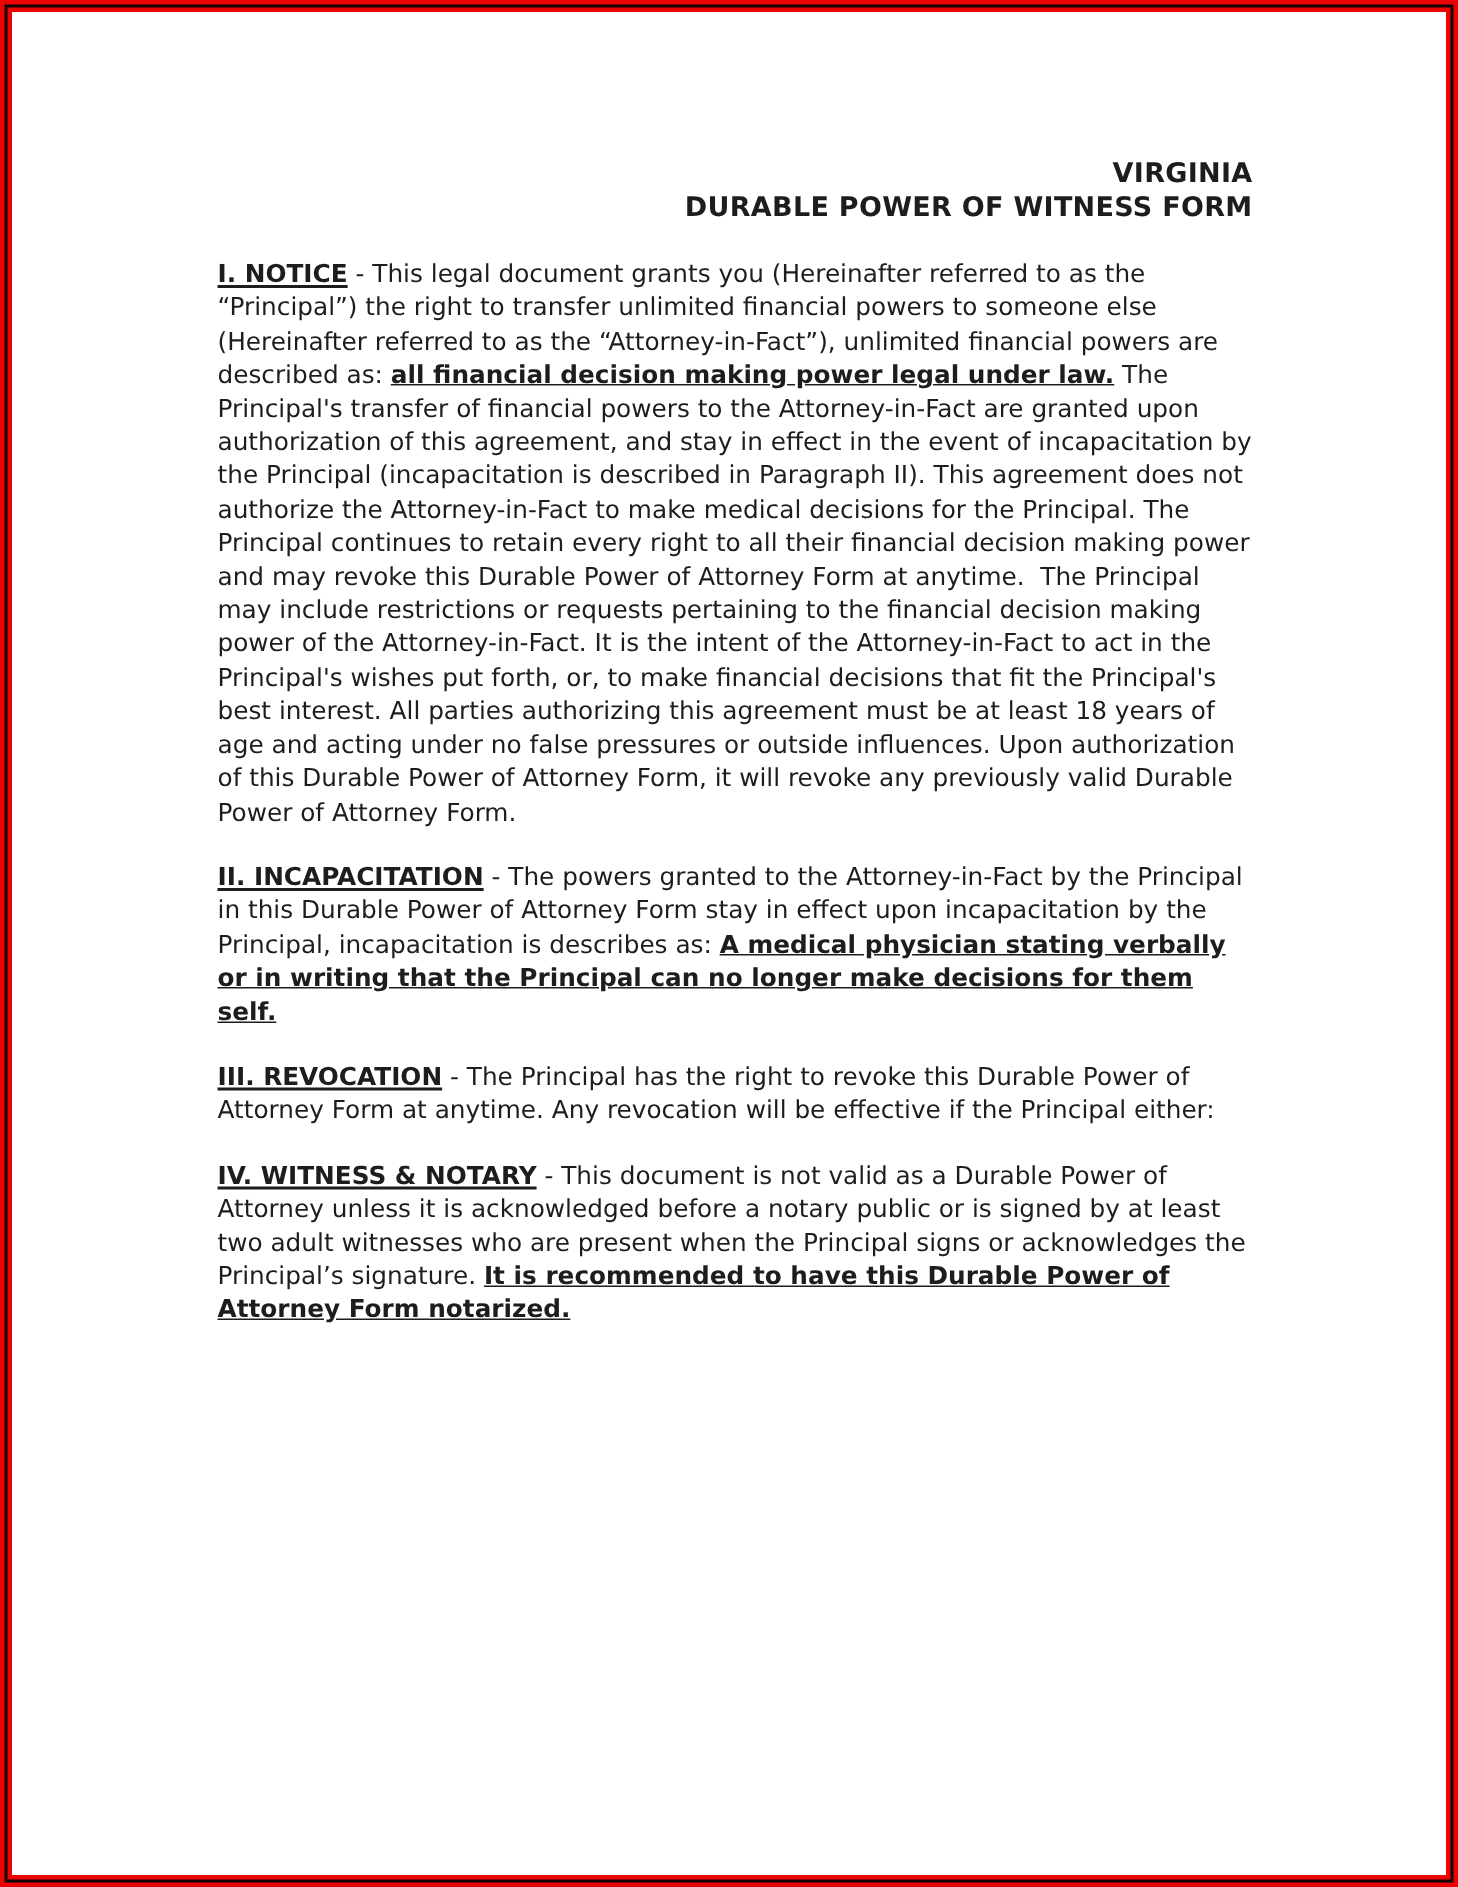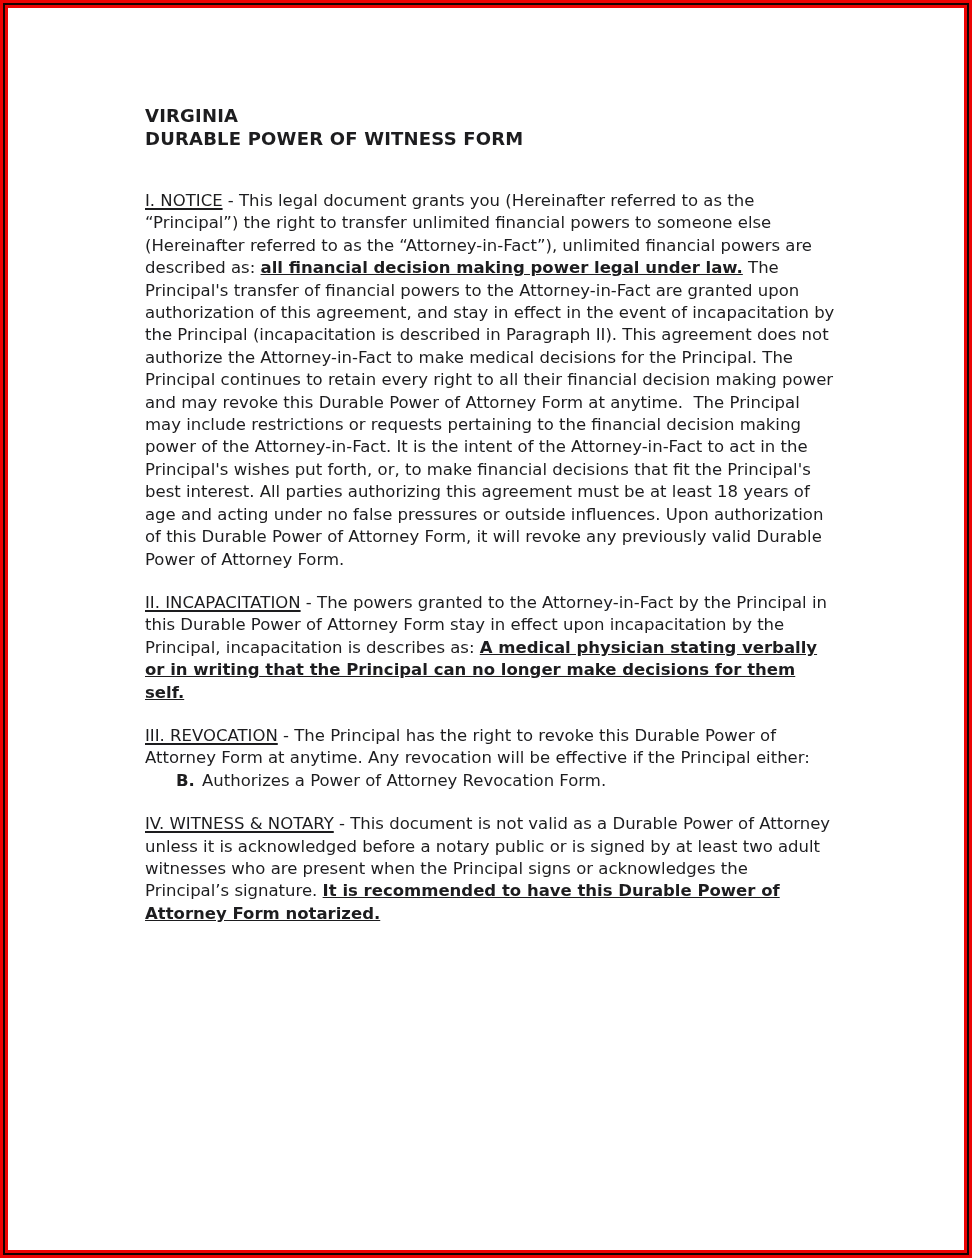--- a/index.html
+++ b/index.html
@@ -24,39 +24,39 @@
     box-shadow:
       inset 0 0 0 3px var(--frame-red),
       inset 0 0 0 5px var(--frame-black),
       inset 0 0 0 8px var(--frame-red);
     padding: 104px 137px 40px 145px;
     font-family: "DejaVu Sans", "Liberation Sans", sans-serif;
     color: var(--text-color);
     overflow: hidden;
   }
   .doc-title {
-    text-align: left;
+    text-align: right;
     font-weight: bold;
     font-size: 18px;
     line-height: 23px;
-    margin: 0 0 40px 0;
+    margin: 0 0 22px 0;
     letter-spacing: 0.2px;
   }
   .doc-body {
     font-size: 16.5px;
     line-height: 22.4px;
   }
   .section-block {
     margin: 0 0 21px 0;
   }
   .section {
     margin: 0;
   }
   .sec-heading {
-    font-weight: normal;
+    font-weight: bold;
     text-decoration: underline;
     text-decoration-thickness: 1.5px;
     text-underline-offset: 2px;
     margin-top: 16px;
   }
   .bold {
     font-weight: bold;
     text-decoration: underline;
   }
   .list {
@@ -83,20 +83,19 @@
   <main class="doc-body" id="sections">
       <div class="section-block">
         <p class="section"><span class="sec-heading">I. NOTICE</span><span> - This legal document grants you (Hereinafter referred to as the “Principal”) the right to transfer unlimited financial powers to someone else (Hereinafter referred to as the “Attorney-in-Fact”), unlimited financial powers are described as: </span><span class="bold">all financial decision making power legal under law.</span><span> The Principal's transfer of financial powers to the Attorney-in-Fact are granted upon authorization of this agreement, and stay in effect in the event of incapacitation by the Principal (incapacitation is described in Paragraph II). This agreement does not authorize the Attorney-in-Fact to make medical decisions for the Principal. The Principal continues to retain every right to all their financial decision making power and may revoke this Durable Power of Attorney Form at anytime.&nbsp; The Principal may include restrictions or requests pertaining to the financial decision making power of the Attorney-in-Fact. It is the intent of the Attorney-in-Fact to act in the Principal's wishes put forth, or, to make financial decisions that fit the Principal's best interest. All parties authorizing this agreement must be at least 18 years of age and acting under no false pressures or outside influences. Upon authorization of this Durable Power of Attorney Form, it will revoke any previously valid Durable Power of Attorney Form.</span></p>
       </div>
       <div class="section-block">
         <p class="section"><span class="sec-heading">II. INCAPACITATION</span><span> - The powers granted to the Attorney-in-Fact by the Principal in this Durable Power of Attorney Form stay in effect upon incapacitation by the Principal, incapacitation is describes as: </span><span class="bold">A medical physician stating verbally or in writing that the Principal can no longer make decisions for them self.</span></p>
       </div>
       <div class="section-block">
         <p class="section"><span class="sec-heading">III. REVOCATION</span><span> - The Principal has the right to revoke this Durable Power of Attorney Form at anytime. Any revocation will be effective if the Principal either:</span></p>
         <div class="list">
-          <div class="list-item"><span class="list-label">B.</span><span>Authorizes a Power of Attorney Revocation Form.</span></div>
         </div>
       </div>
       <div class="section-block">
         <p class="section"><span class="sec-heading">IV. WITNESS &amp; NOTARY</span><span> - This document is not valid as a Durable Power of Attorney unless it is acknowledged before a notary public or is signed by at least two adult witnesses who are present when the Principal signs or acknowledges the Principal’s signature. </span><span class="bold">It is recommended to have this Durable Power of Attorney Form notarized.</span></p>
       </div>
     </main>
 </div>
 
 </body></html>

